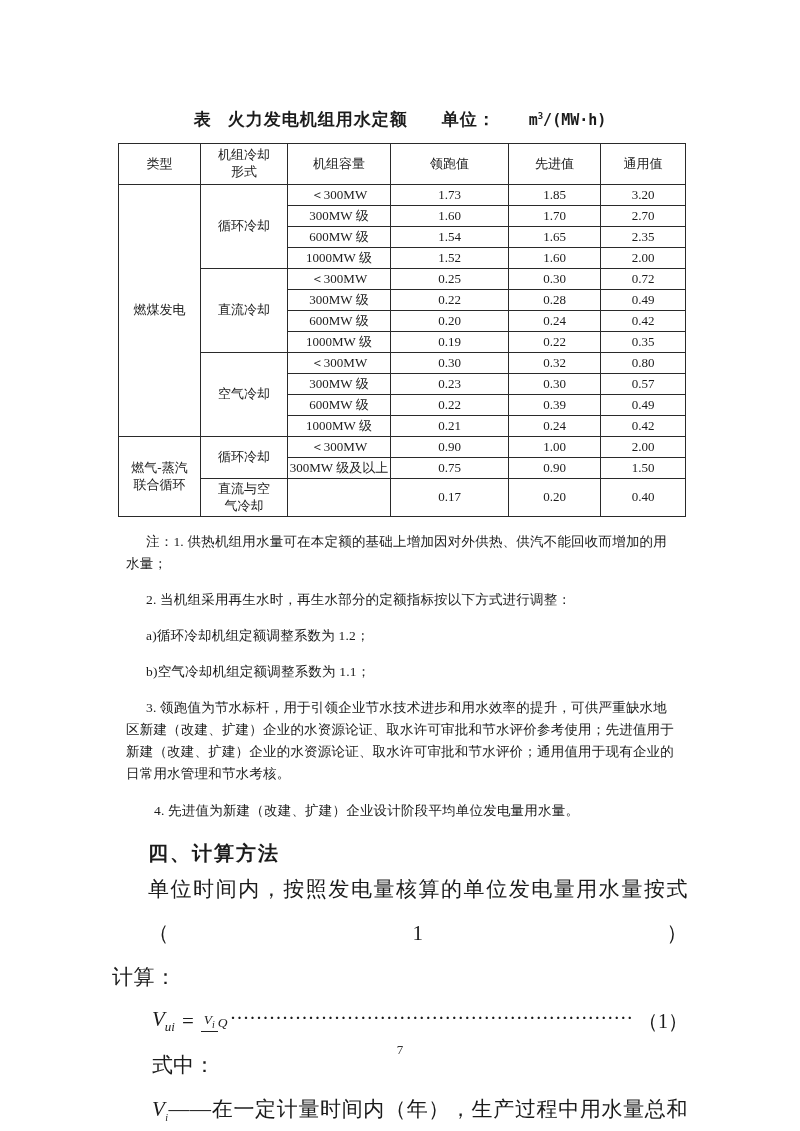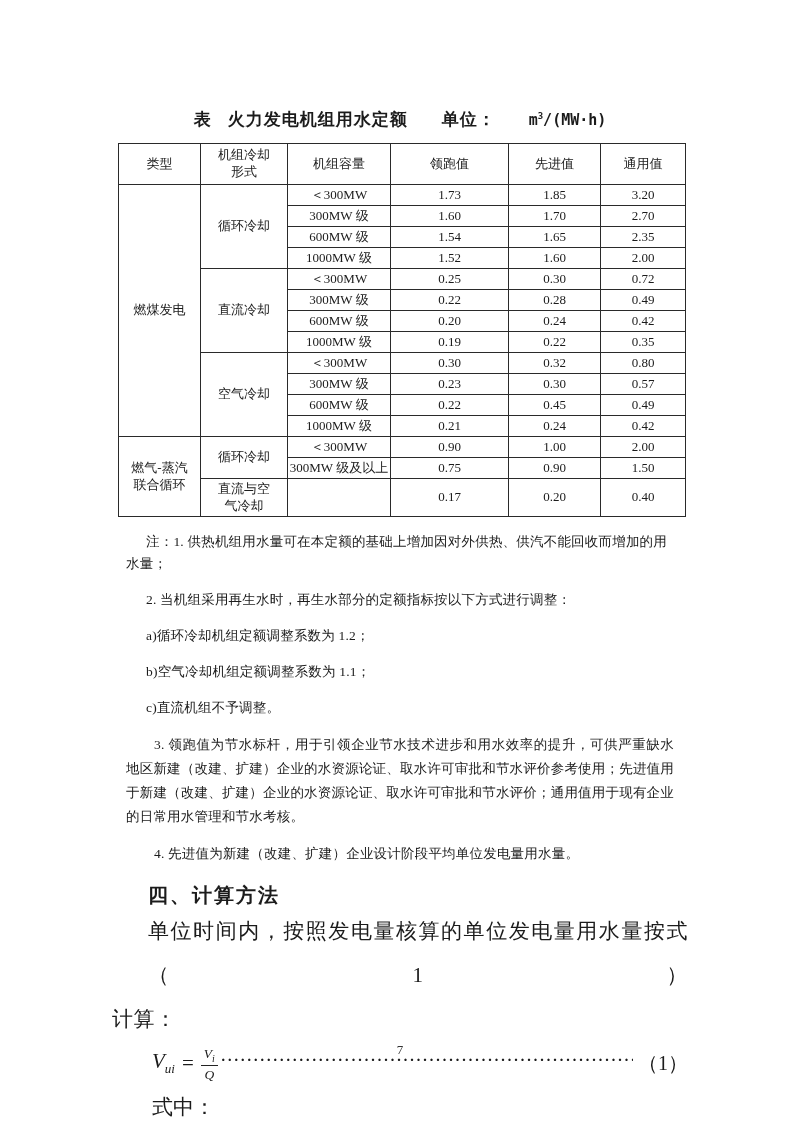--- a/index.html
+++ b/index.html
@@ -75,21 +75,21 @@
   .indent-first { padding-left: 36px; text-align: justify; text-align-last: justify; }
 
   .formula-line {
     display: flex; align-items: center;
     height: 44px; font-size: 21px;
     padding-left: 40px;
   }
   .f-lhs, .f-eq { font-style: italic; }
   .f-lhs sub { font-size: 13px; font-style: italic; letter-spacing: 0; }
   .f-eq { margin: 0 7px; font-style: normal; }
-  .frac { display: inline-flex; flex-direction: column; align-items: center;
+  .frac { display: inline-flex; flex-direction: row; align-items: center;
           font-size: 13.5px; line-height: 1.15; font-style: italic; transform: translateY(1px); }
   .frac .num { border-bottom: 1.3px solid #222; padding: 0 3px 1px 3px; }
   .frac .num sub, .f-def sub { font-size: 10px; font-style: italic; }
   .frac .den { padding-top: 1px; }
   .f-dots {
     flex: 1; overflow: hidden; white-space: nowrap;
     font-weight: bold; font-size: 15px; letter-spacing: 1.5px;
     margin: 0 5px 0 3px; transform: translateY(-3px);
   }
   .f-number { font-size: 20px; }
@@ -195,21 +195,21 @@
           </tr>
           <tr>
             <td>300MW 级</td>
             <td>0.23</td>
             <td>0.30</td>
             <td>0.57</td>
           </tr>
           <tr>
             <td>600MW 级</td>
             <td>0.22</td>
-            <td>0.45</td>
+            <td>0.39</td>
             <td>0.49</td>
           </tr>
           <tr>
             <td>1000MW 级</td>
             <td>0.21</td>
             <td>0.24</td>
             <td>0.42</td>
           </tr>
           <tr>
             <td rowspan="3" class="merged">燃气-蒸汽联合循环</td>
@@ -233,21 +233,20 @@
             <td>0.40</td>
           </tr>
         </tbody>
     </table>
 
     <div class="notes" id="notes-block">
         <p>注：1.  供热机组用水量可在本定额的基础上增加因对外供热、供汽不能回收而增加的用水量；</p>
         <p>2.  当机组采用再生水时，再生水部分的定额指标按以下方式进行调整：</p>
         <p>a)循环冷却机组定额调整系数为 1.2；</p>
         <p>b)空气冷却机组定额调整系数为 1.1；</p>
-        <p>c)直流机组不予调整。</p>
         <p>3.  领跑值为节水标杆，用于引领企业节水技术进步和用水效率的提升，可供严重缺水地区新建（改建、扩建）企业的水资源论证、取水许可审批和节水评价参考使用；先进值用于新建（改建、扩建）企业的水资源论证、取水许可审批和节水评价；通用值用于现有企业的日常用水管理和节水考核。</p>
         <p>4.  先进值为新建（改建、扩建）企业设计阶段平均单位发电量用水量。</p>
       </div>
 
     <div class="section-heading">四、计算方法</div>
 
     <p class="body-line indent-first">单位时间内，按照发电量核算的单位发电量用水量按式（1）</p>
     <p class="body-line">计算：</p>
 
     <div class="formula-line">

